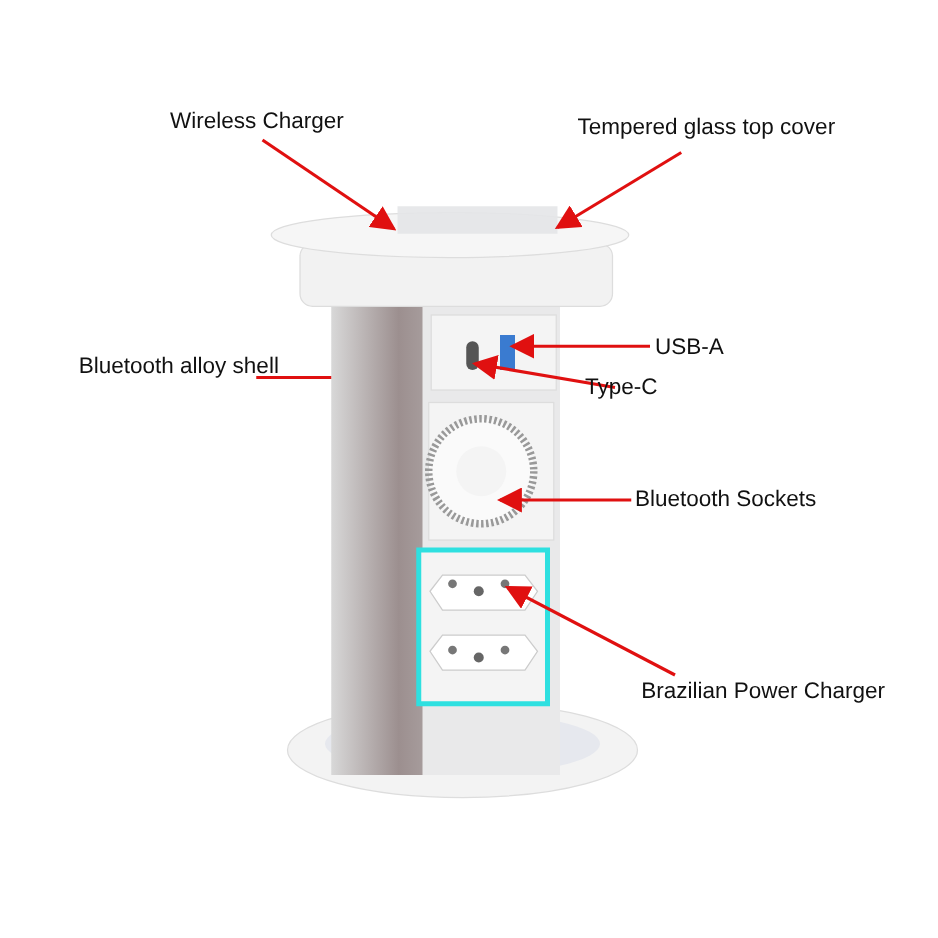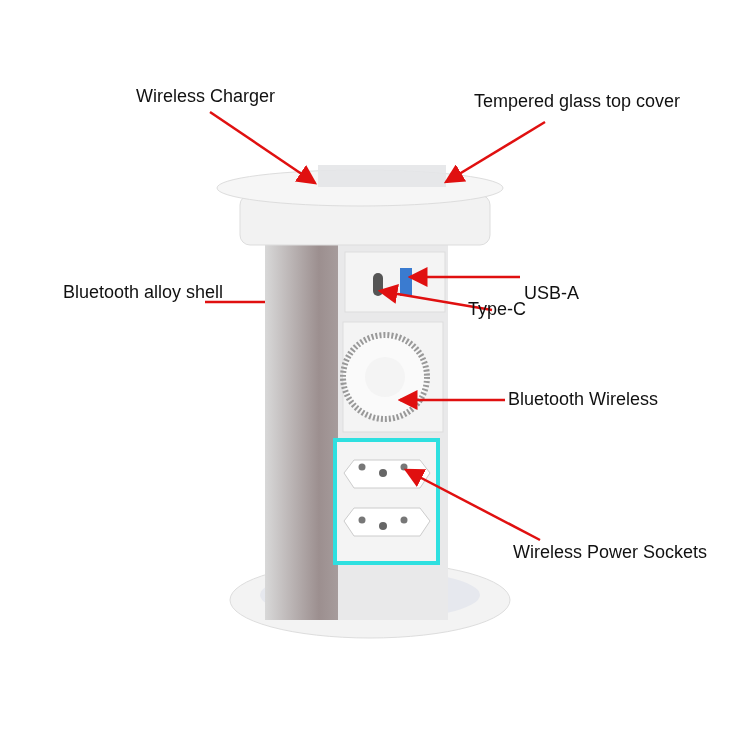--- a/index.html
+++ b/index.html
@@ -60,18 +60,18 @@
     <line x1="545" y1="122" x2="446" y2="182" marker-end="url(#ah)"></line>
     <line x1="205" y1="302" x2="265" y2="302"></line>
     <line x1="520" y1="277" x2="410" y2="277" marker-end="url(#ah)"></line>
     <line x1="492" y1="310" x2="380" y2="291" marker-end="url(#ah)"></line>
     <line x1="505" y1="400" x2="400" y2="400" marker-end="url(#ah)"></line>
     <line x1="540" y1="540" x2="406" y2="470" marker-end="url(#ah)"></line>
   </g>
 </svg>
 
 <div class="label" style="left:136px;top:86px">Wireless Charger</div>
-<div class="label" style="left:474px;top:91px">Tempered glass top cover</div>
+<div class="label" style="left:462px;top:91px">Tempered glass top cover</div>
 <div class="label" style="left:63px;top:282px">Bluetooth alloy shell</div>
-<div class="label" style="left:524px;top:283px">USB-A</div>
+<div class="label" style="left:524px;top:267px">USB-A</div>
 <div class="label" style="left:468px;top:299px">Type-C</div>
-<div class="label" style="left:508px;top:389px">Bluetooth Wireless</div>
-<div class="label" style="left:513px;top:542px">Wireless Power Sockets</div>
+<div class="label" style="left:508px;top:389px">Bluetooth Sockets</div>
+<div class="label" style="left:513px;top:542px">Brazilian Power Charger</div>
 
 </body></html>

